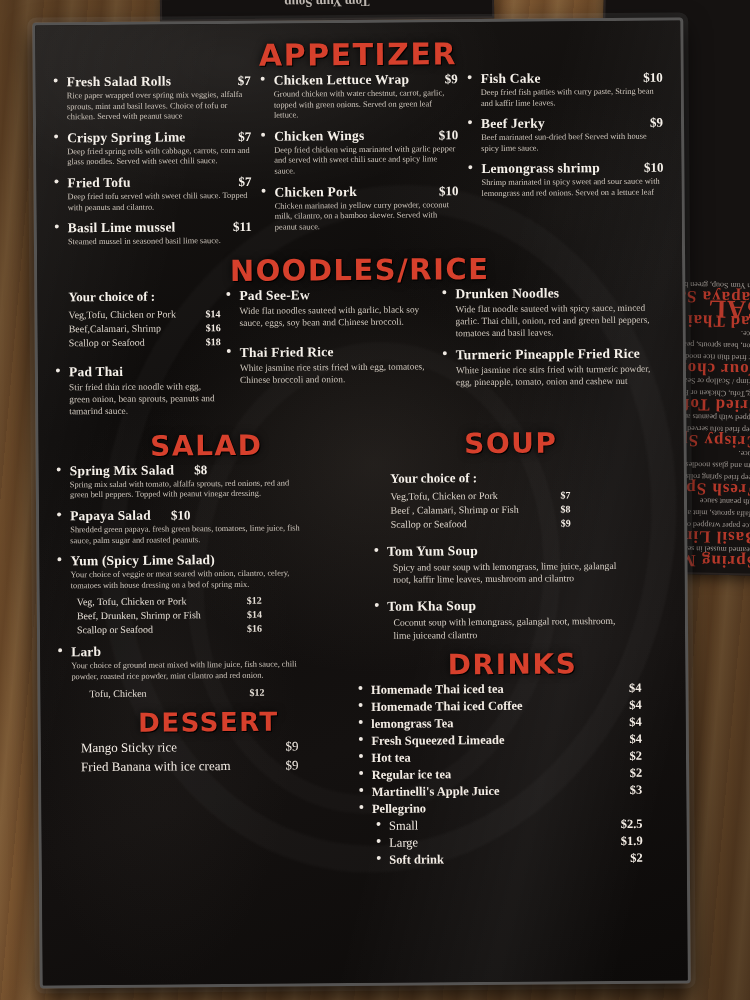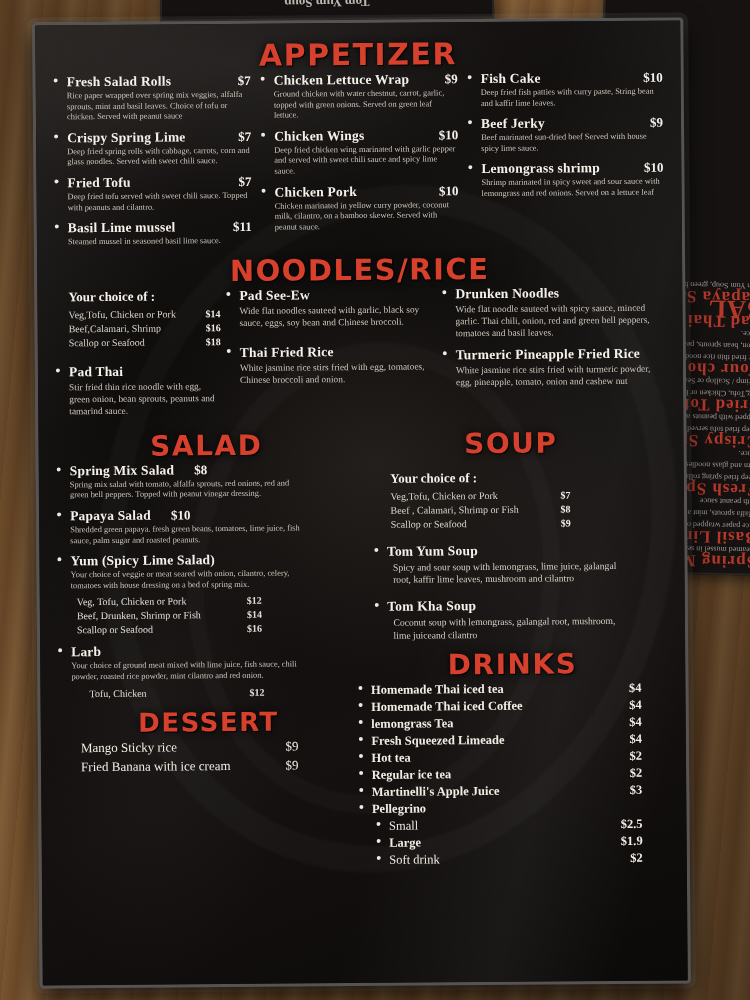--- a/index.html
+++ b/index.html
@@ -470,26 +470,26 @@
                 <span class="dn">Pellegrino</span>
                 <span class="dp"></span>
               </div>
             <div class="drinkrow sub">
                 <span class="bullet" style="left:17px;"></span>
                 <span class="dn" style="font-weight:normal;">Small</span>
                 <span class="dp">$2.5</span>
               </div>
             <div class="drinkrow sub">
                 <span class="bullet" style="left:17px;"></span>
-                <span class="dn" style="font-weight:bold;">Large</span>
+                <span class="dn" style="font-weight:normal;">Large</span>
                 <span class="dp">$1.9</span>
               </div>
             <div class="drinkrow sub">
                 <span class="bullet" style="left:17px;"></span>
-                <span class="dn" style="font-weight:normal;">Soft drink</span>
+                <span class="dn" style="font-weight:bold;">Soft drink</span>
                 <span class="dp">$2</span>
               </div>
           </div>
         </div>
       </div>
 
     </div>
     <div class="sheen"></div>
   </div>
 </div>

